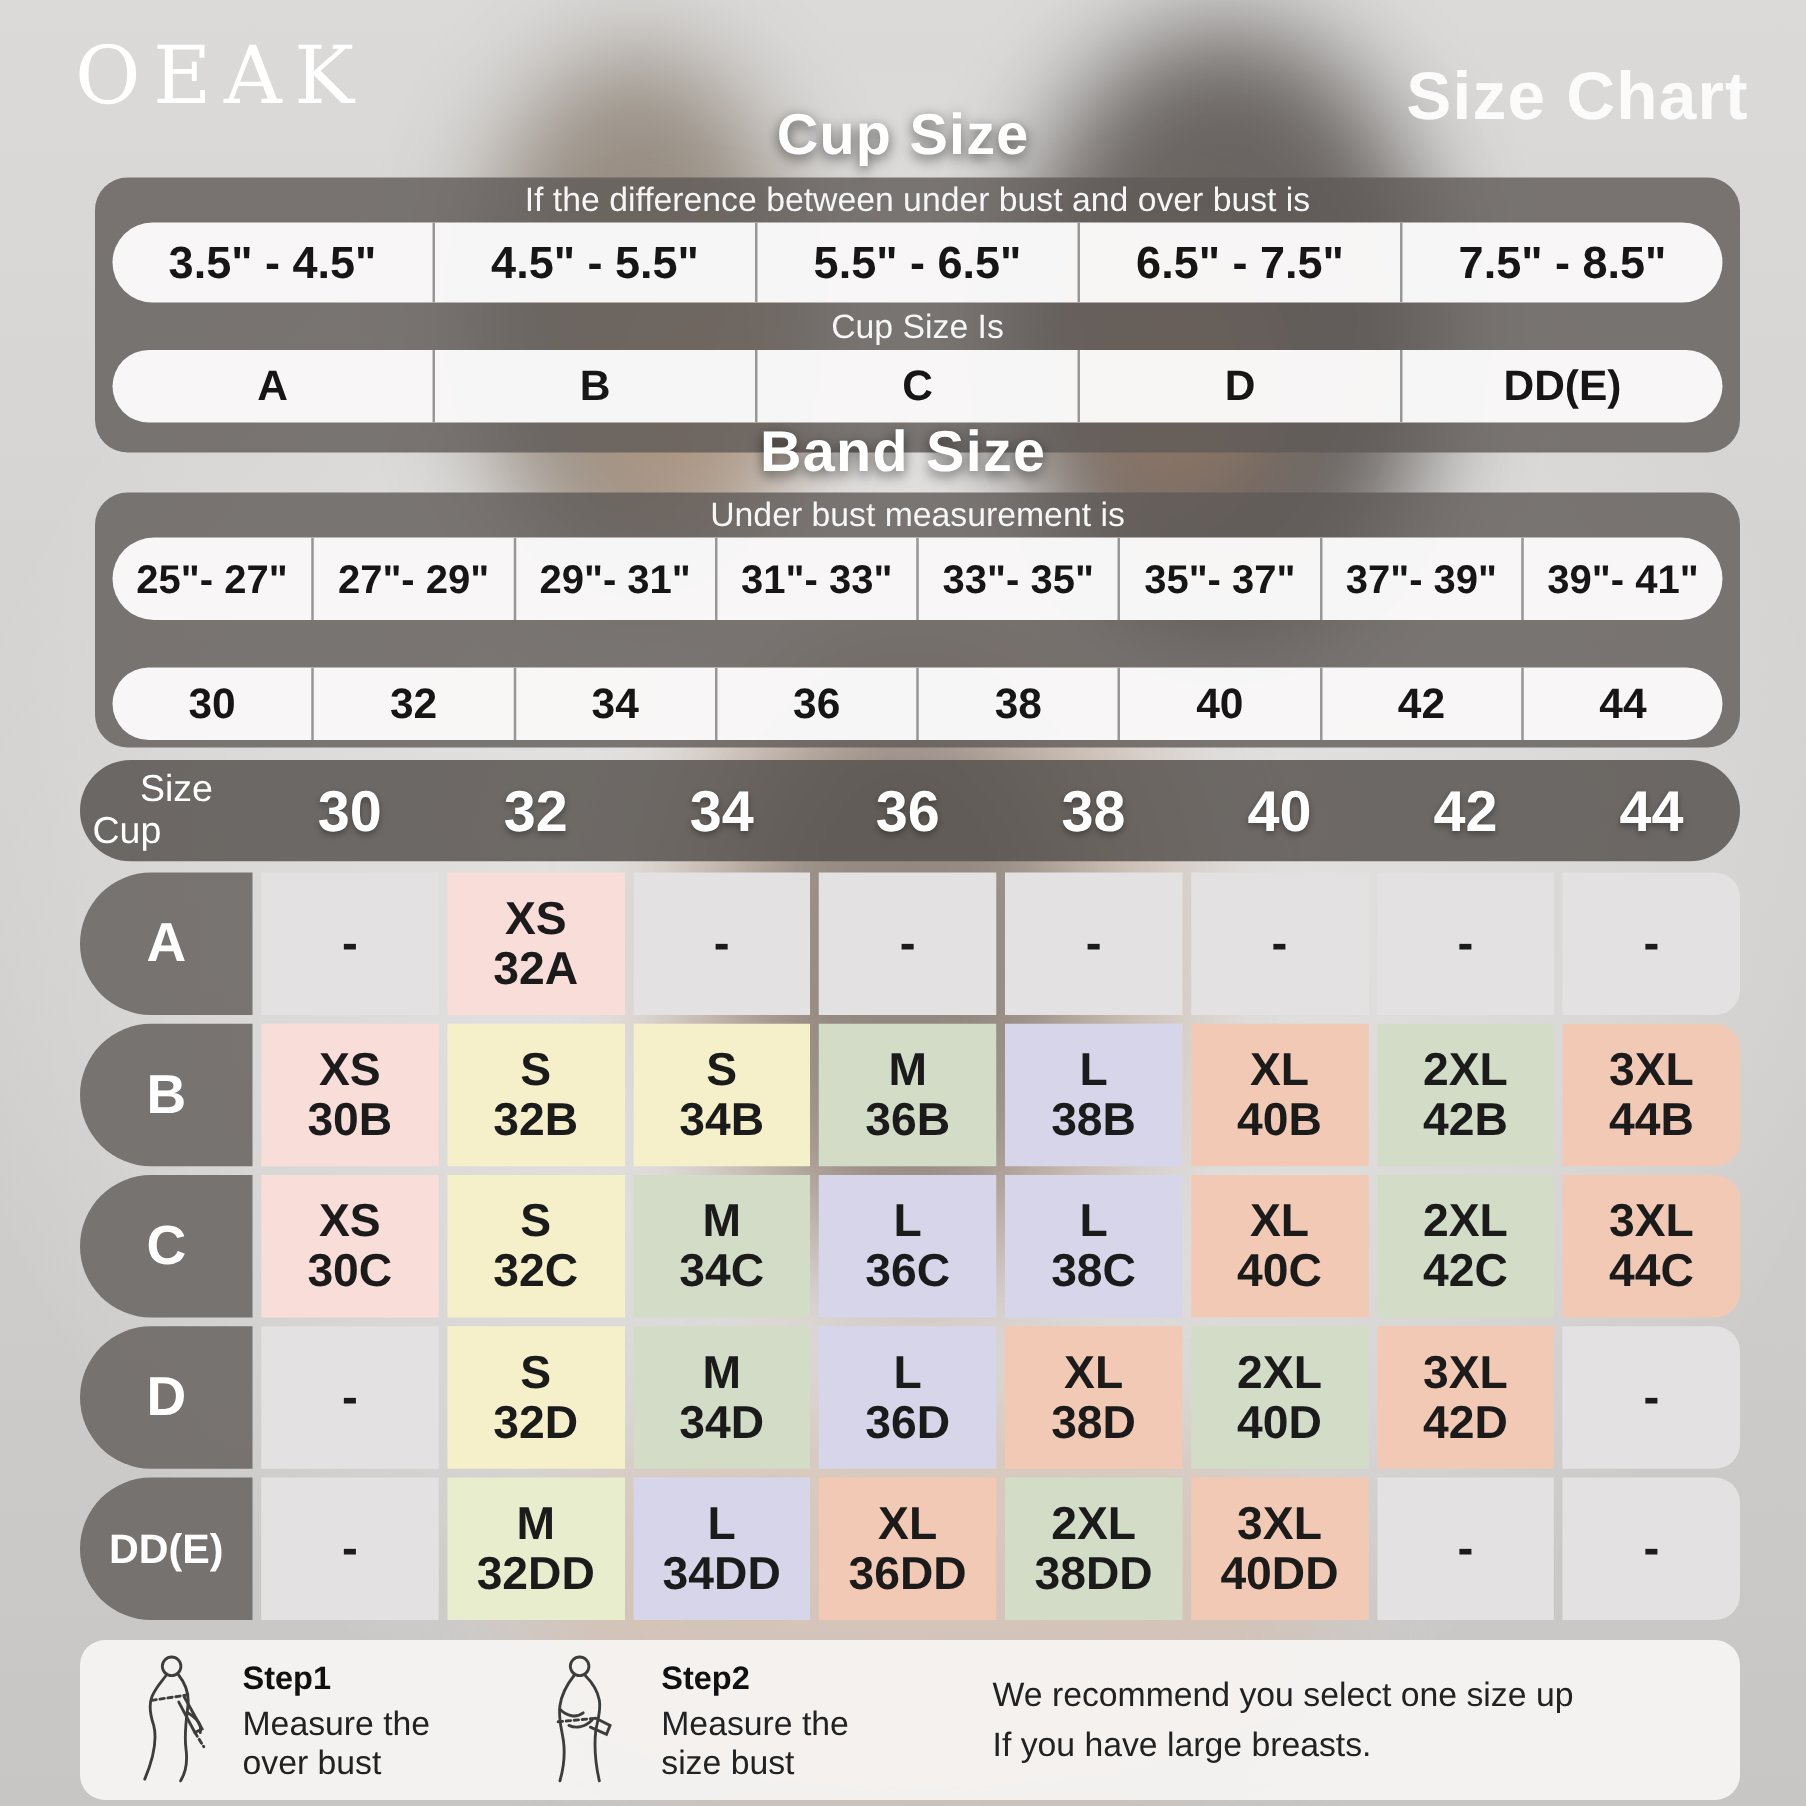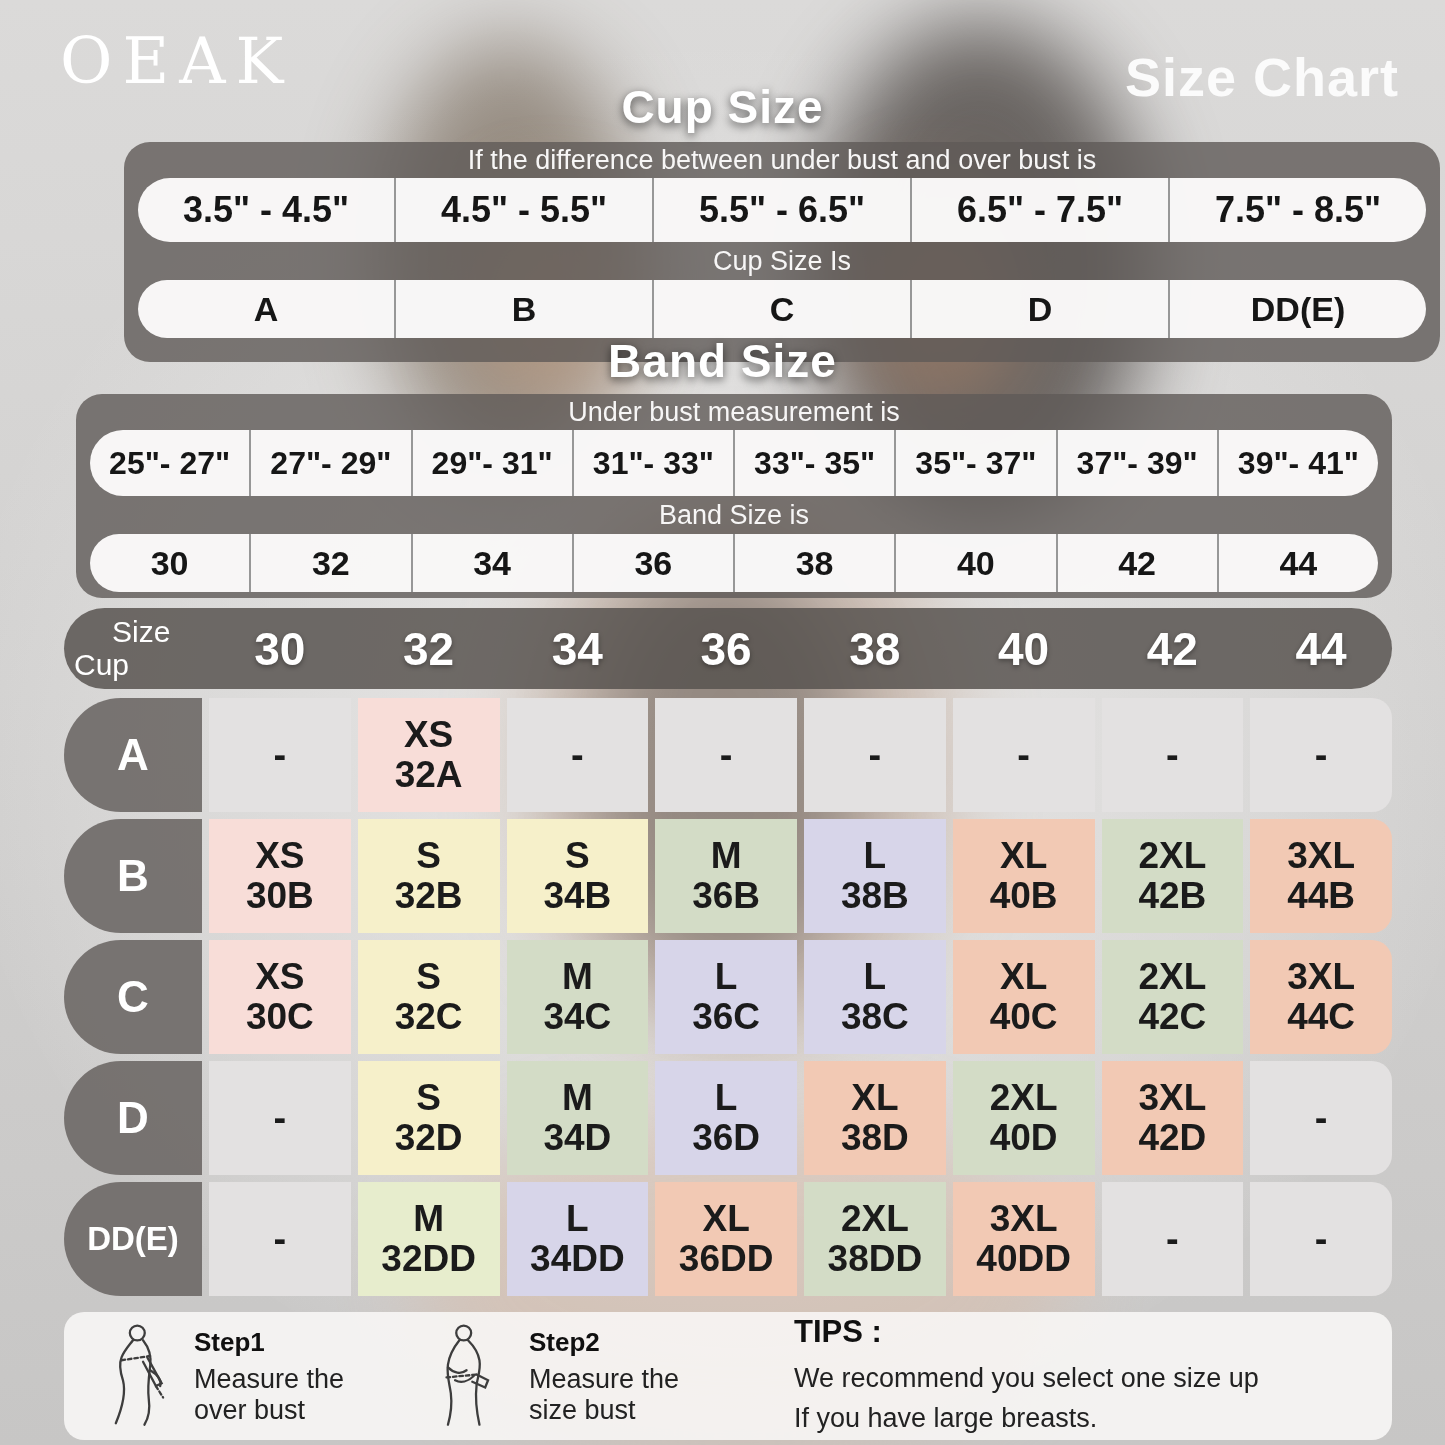--- a/index.html
+++ b/index.html
@@ -26,21 +26,21 @@
   .size-chart{position:absolute;right:46px;top:46px;font-size:54px;color:#fbfbfb;font-weight:600;
     letter-spacing:1px;z-index:5;}
   .sec-title{position:absolute;left:0;width:100%;text-align:center;color:#ffffff;font-weight:800;
     font-size:46px;text-shadow:0 3px 10px rgba(0,0,0,.6);letter-spacing:1px;z-index:5;}
   #cup-title{top:80px;}
   #band-title{top:334px;}
 
   
   .panel{position:absolute;left:76px;width:1316px;background:rgba(95,90,87,.8);
     border-radius:26px;z-index:4;}
-  #cup-panel{top:142px;height:220px;margin-left:48px;}
+  #cup-panel{top:142px;height:220px;}
   #band-panel{top:394px;height:204px;}
   .caption{position:absolute;left:0;width:100%;text-align:center;color:#f7f6f6;font-size:27px;
     font-weight:500;}
   .wrow{position:absolute;left:14px;right:14px;background:rgba(253,252,252,.96);
     border-radius:34px;display:flex;overflow:hidden;}
   .wcell{flex:1;display:flex;align-items:center;justify-content:center;font-weight:700;
     color:#161616;border-left:2px solid #979797;white-space:nowrap;}
   .wcell:first-child{border-left:none;}
   #cup-ranges .wcell{font-size:36px;}
   #cup-letters .wcell{font-size:34px;}
@@ -122,21 +122,20 @@
     <div class="wrow" id="band-ranges" style="top:36px;height:66px;">
         <div class="wcell">25"- 27"</div>
         <div class="wcell">27"- 29"</div>
         <div class="wcell">29"- 31"</div>
         <div class="wcell">31"- 33"</div>
         <div class="wcell">33"- 35"</div>
         <div class="wcell">35"- 37"</div>
         <div class="wcell">37"- 39"</div>
         <div class="wcell">39"- 41"</div>
       </div>
-    <div class="caption" style="top:106px;">Band Size is</div>
     <div class="wrow" id="band-numbers" style="top:140px;height:58px;">
         <div class="wcell">30</div>
         <div class="wcell">32</div>
         <div class="wcell">34</div>
         <div class="wcell">36</div>
         <div class="wcell">38</div>
         <div class="wcell">40</div>
         <div class="wcell">42</div>
         <div class="wcell">44</div>
       </div>
@@ -321,19 +320,18 @@
       <path d="M15 38 L36 36" stroke-dasharray="2.5 2"></path>
       <path d="M34 37 C30 41 25 42 21 40"></path>
       <path d="M36 36 L44 40 L42 45 L33 41"></path>
     </svg>
     <div class="fstep">
       <div class="t">Step2</div>
       <div class="l">Measure the</div>
       <div class="l">size bust</div>
     </div>
     <div class="ftips">
-      <div class="t">TIPS :</div>
       <div class="l">We recommend you select one size up</div>
       <div class="l">If you have large breasts.</div>
     </div>
   </div>
 
 </div>
 
 </body></html>

